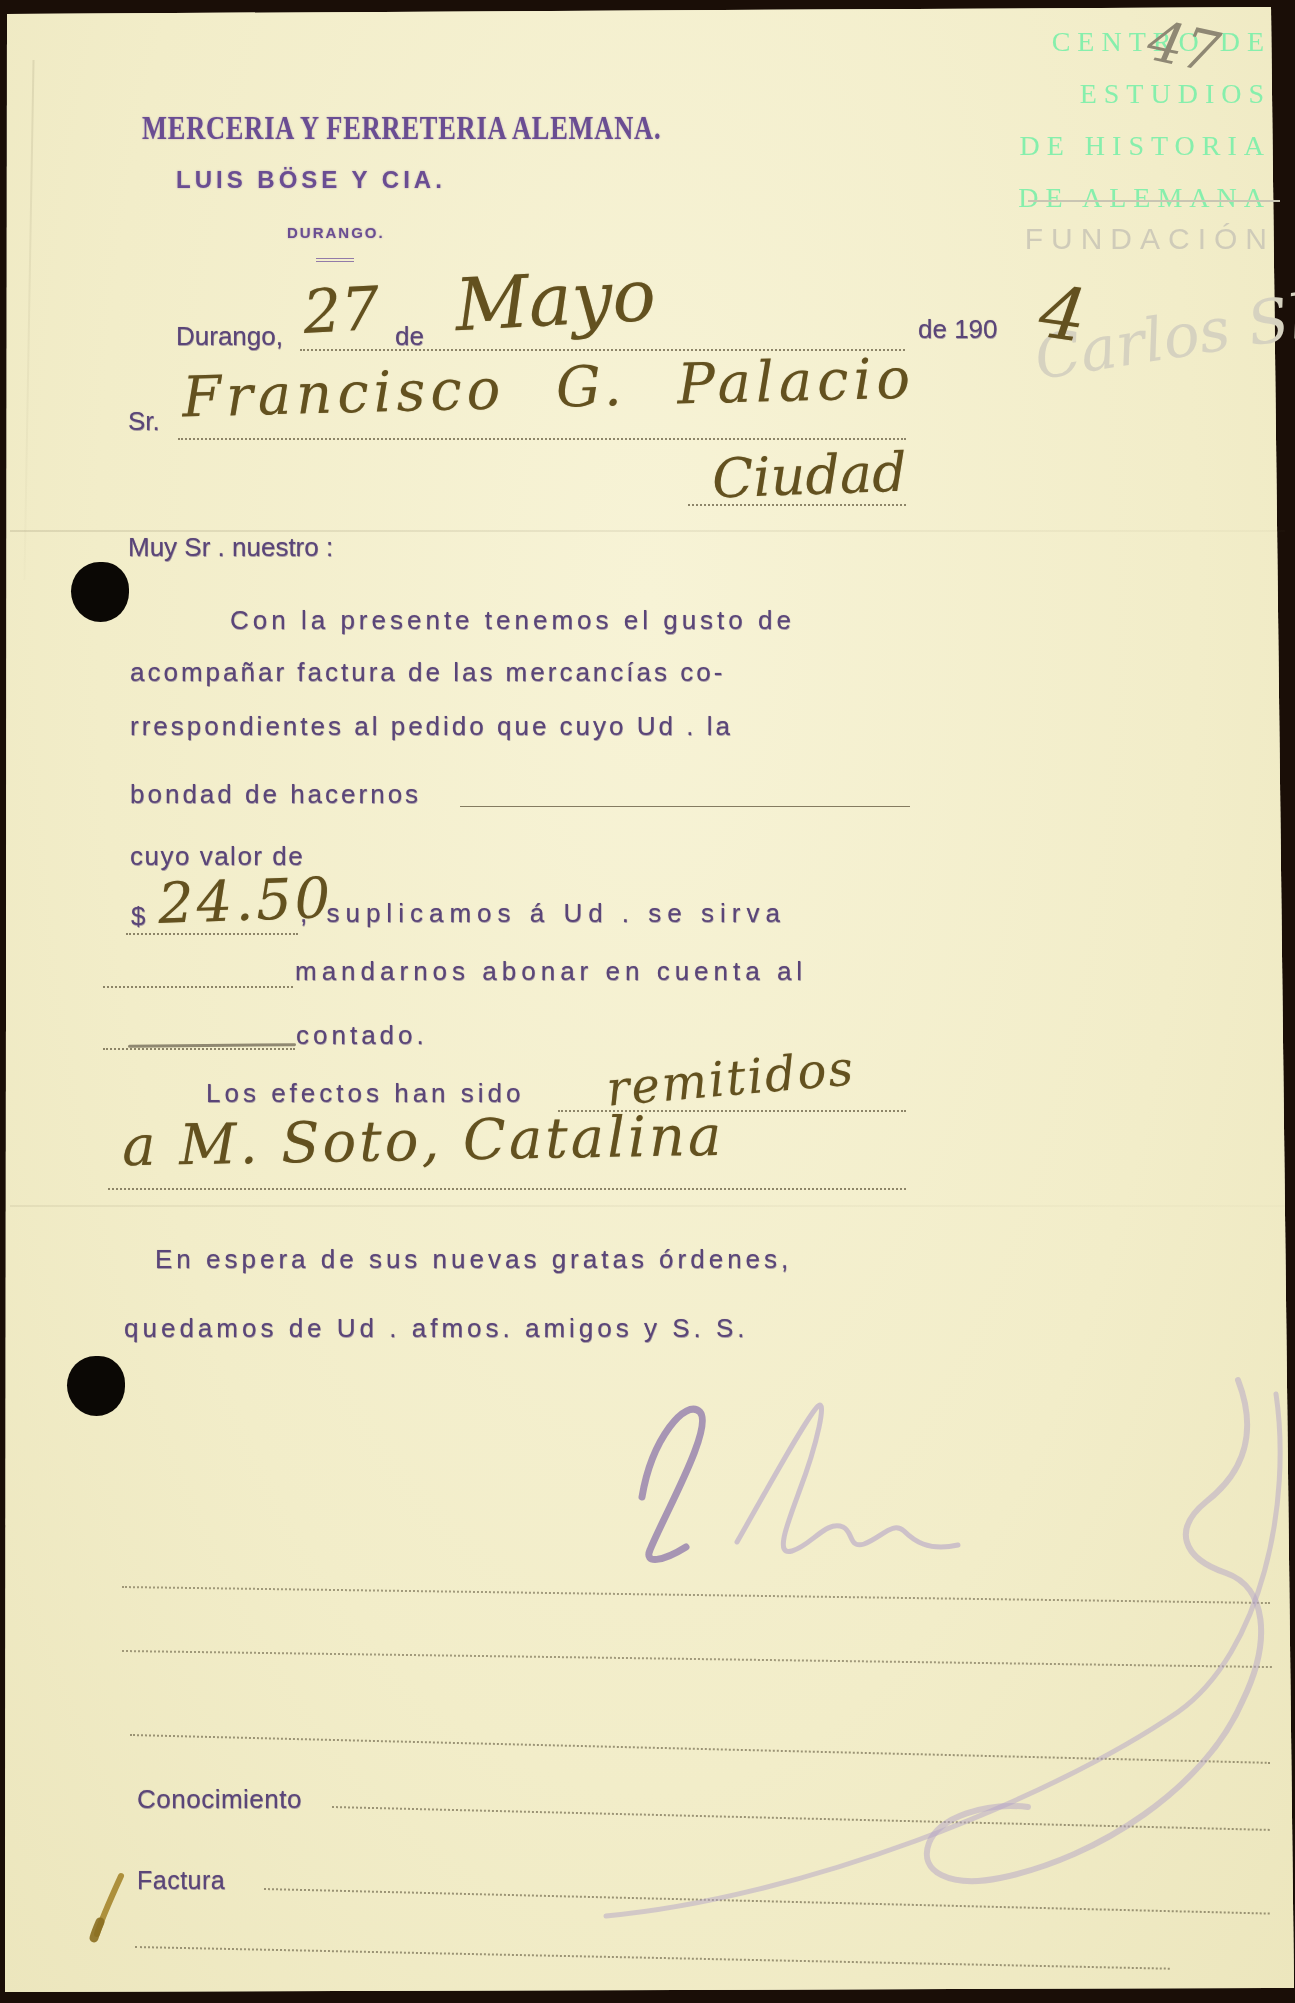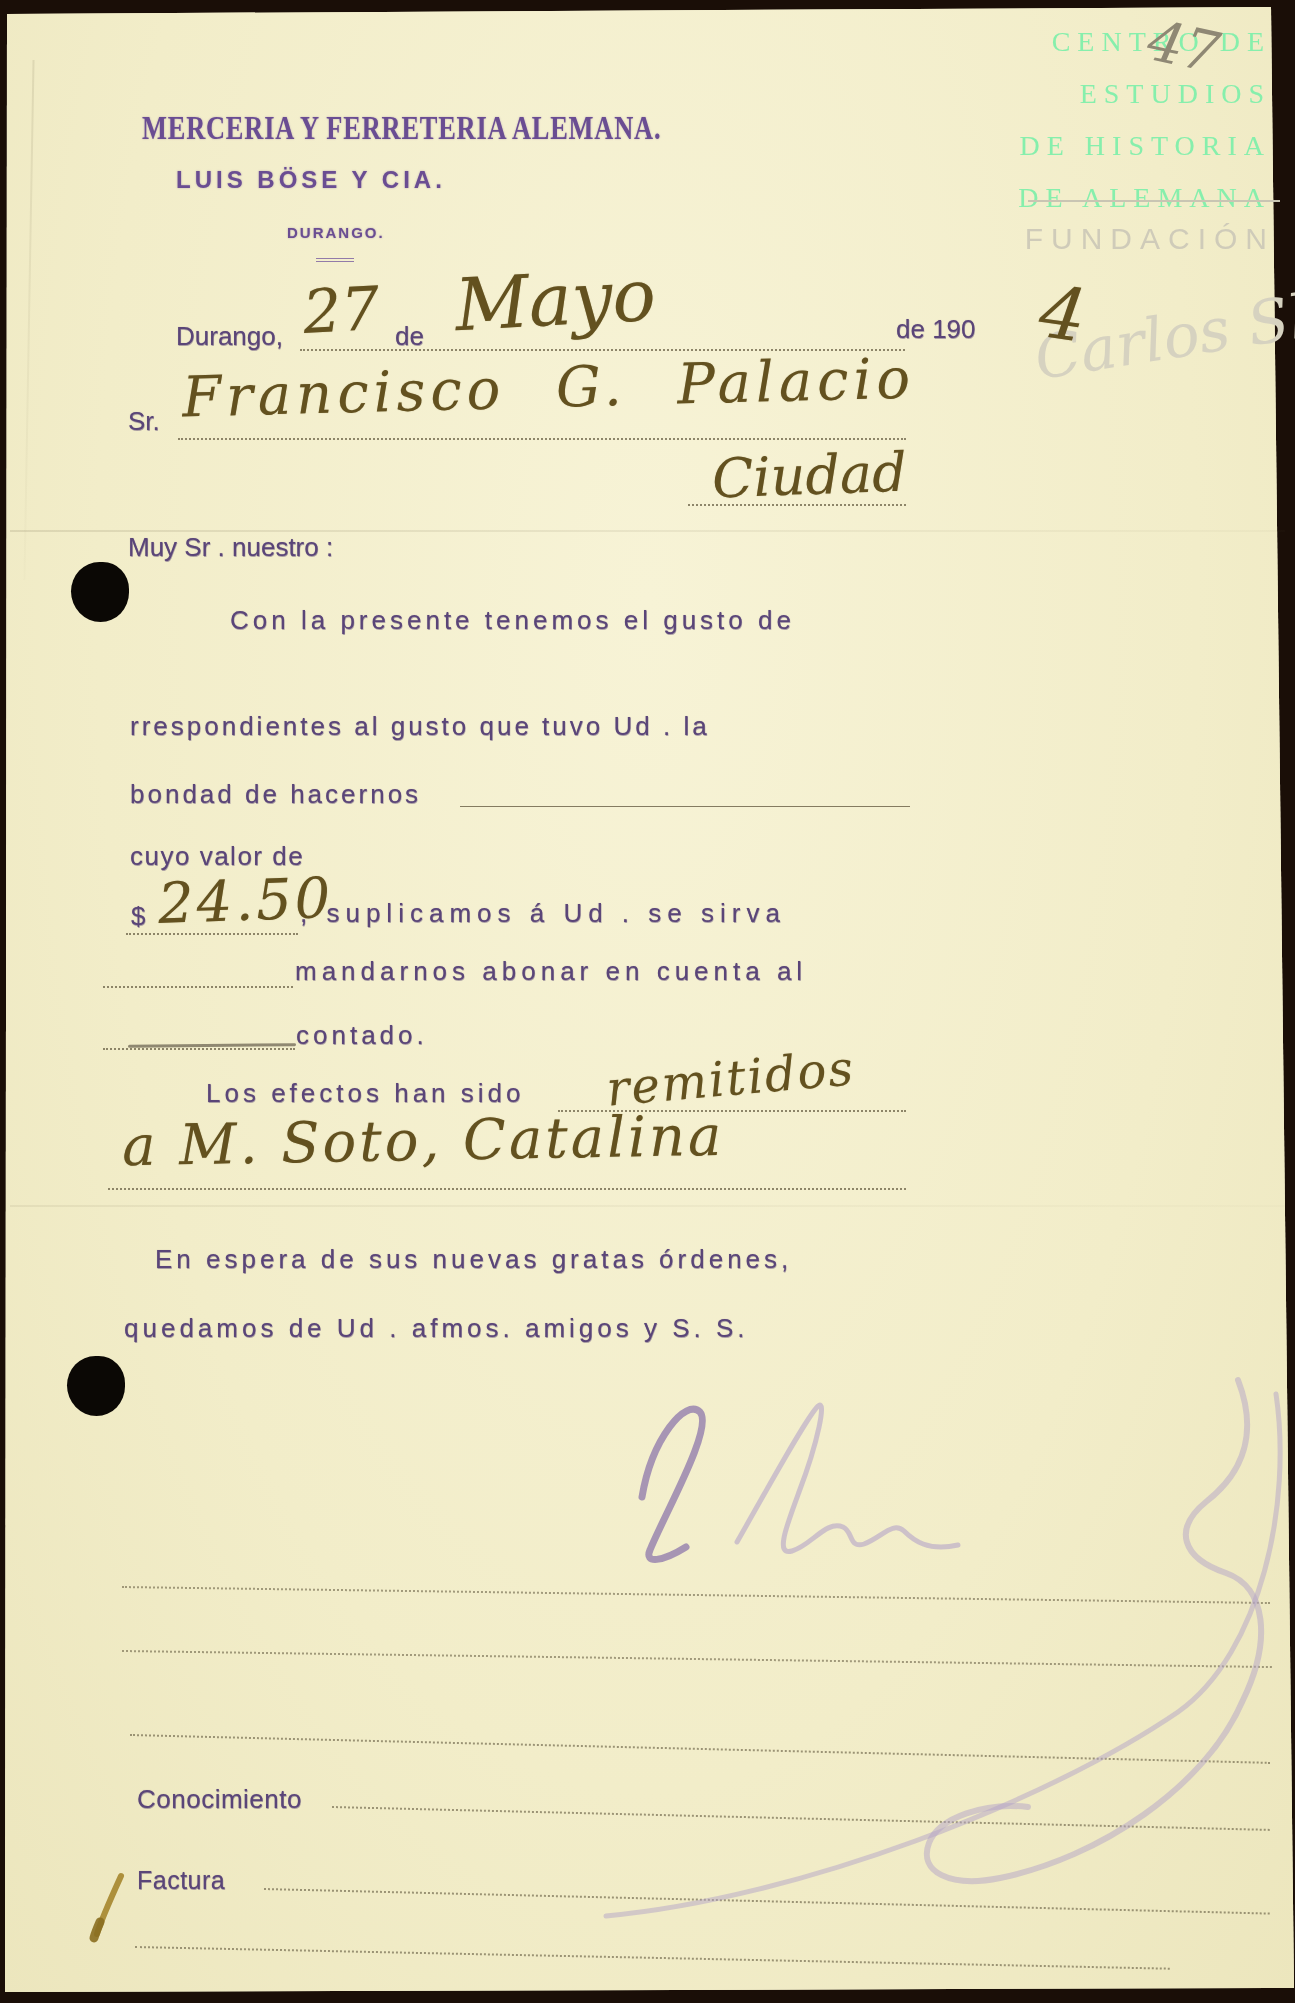--- a/index.html
+++ b/index.html
@@ -45,33 +45,34 @@
   <div class="abs stamp" style="left:142px;top:110px;font-family:'Liberation Serif',serif;font-weight:bold;font-size:33px;letter-spacing:1px;transform:scaleX(.8);transform-origin:left top;">MERCERIA Y FERRETERIA ALEMANA.</div>
   <div class="abs stamp" style="left:176px;top:166px;font-weight:bold;font-size:24px;letter-spacing:4px;">LUIS BÖSE Y CIA.</div>
   <div class="abs stamp" style="left:287px;top:224px;font-weight:bold;font-size:15px;letter-spacing:2px;">DURANGO.</div>
   <div class="abs" style="left:316px;top:258px;width:38px;border-top:1px solid #7a5fa0;border-bottom:1px solid #7a5fa0;height:2px;opacity:.8;"></div>
 
   <div class="abs rule" style="left:300px;top:349px;width:605px;"></div>
   <div class="abs typed" style="left:176px;top:321px;">Durango,</div>
   <div class="abs hand" style="left:303px;top:275px;font-size:60px;transform:rotate(-3deg);">27</div>
   <div class="abs typed" style="left:395px;top:321px;">de</div>
   <div class="abs hand" style="left:455px;top:258px;font-size:72px;transform:rotate(-3deg);">Mayo</div>
-  <div class="abs typed" style="left:896px;top:314px;">de 190</div>
+  <div class="abs typed" style="left:918px;top:314px;">de 190</div>
   <div class="abs hand" style="left:1040px;top:272px;font-size:72px;transform:rotate(8deg);">4</div>
 
   <div class="abs typed" style="left:128px;top:406px;">Sr.</div>
   <div class="abs rule" style="left:178px;top:438px;width:728px;"></div>
   <div class="abs hand" style="left:182px;top:355px;font-size:56px;letter-spacing:5px;word-spacing:28px;transform:rotate(-1.5deg);">Francisco G. Palacio</div>
   <div class="abs rule" style="left:688px;top:504px;width:218px;"></div>
   <div class="abs hand" style="left:712px;top:444px;font-size:54px;transform:rotate(-2deg);">Ciudad</div>
 
   <div class="abs typed" style="left:128px;top:532px;">Muy Sr . nuestro :</div>
 
   <div class="abs typed" style="left:230px;top:605px;letter-spacing:4px;">Con la presente tenemos el gusto de</div>
-  <div class="abs typed" style="left:130px;top:711px;letter-spacing:3px;">rrespondientes al gusto que tuvo Ud . la</div>
+  <div class="abs typed" style="left:130px;top:657px;letter-spacing:3px;">acompañar factura de las mercancías co-</div>
+  <div class="abs typed" style="left:130px;top:711px;letter-spacing:3px;">rrespondientes al pedido que cuyo Ud . la</div>
   <div class="abs typed" style="left:130px;top:779px;letter-spacing:3px;">bondad de hacernos</div>
   <div class="abs rule-solid" style="left:460px;top:806px;width:450px;"></div>
   <div class="abs typed" style="left:130px;top:841px;letter-spacing:1.5px;">cuyo valor de</div>
 
   <div class="abs typed" style="left:131px;top:901px;">$</div>
   <div class="abs hand" style="left:158px;top:868px;font-size:56px;letter-spacing:3px;transform:rotate(-2deg);">24.50</div>
   <div class="abs rule" style="left:126px;top:933px;width:172px;"></div>
   <div class="abs typed" style="left:300px;top:898px;letter-spacing:6px;">, suplicamos á Ud . se sirva</div>
 
   <div class="abs rule" style="left:103px;top:986px;width:190px;"></div>

